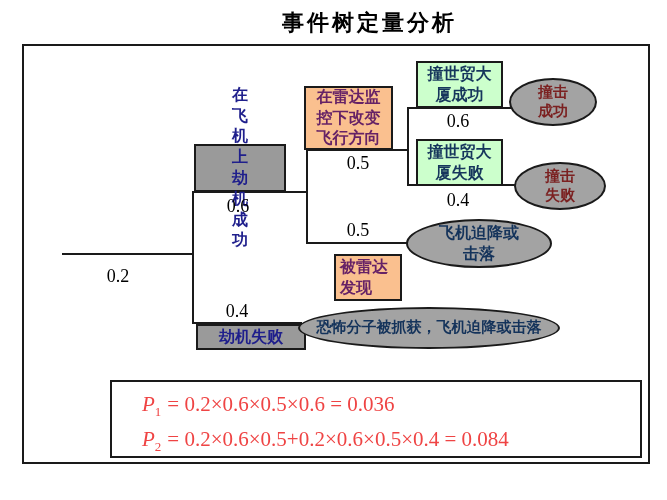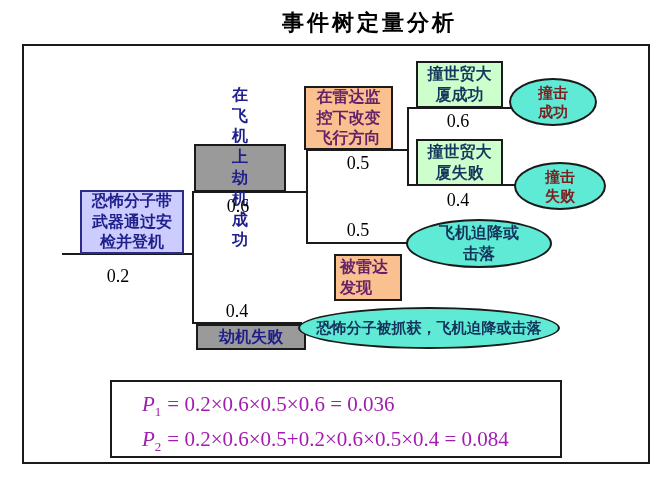--- a/index.html
+++ b/index.html
@@ -18,31 +18,31 @@
   .hline, .vline { position:absolute; background:#1a1a1a; }
   .node {
     position:absolute; box-sizing:border-box; display:flex;
     align-items:center; justify-content:center; text-align:center;
     font-weight:bold; line-height:1.3;
   }
   .lav    { background:#CCCCFF; border:2px solid #2B2B8C; color:#1F1F8C; font-size:16px; }
   .gray   { background:#9A9A9A; border:2px solid #1a1a1a; color:#1F1F8C; font-size:16px; }
   .orange { background:#FAC08F; border:2px solid #1a1a1a; color:#662266; font-size:16px; }
   .green  { background:#CCFFCC; border:2px solid #1a1a1a; color:#16365C; font-size:16px; }
-  .ellipse{ background:#5eead4; border:2px solid #1a1a1a; border-radius:50%; }
+  .ellipse{ background:#a3a3a3; border:2px solid #1a1a1a; border-radius:50%;font-family:Liberation Serif, serif; }
   .maroon { color:#7B2121; }
   .navy   { color:#14335B; }
   .prob {
     position:absolute; width:46px; text-align:center; color:#000;
     font-family:"Liberation Serif", serif; font-size:18px;
   }
   .formula-box {
-    position:absolute; left:110px; top:380px; width:452px; height:78px;
+    position:absolute; left:110px; top:380px; width:532px; height:78px;
     border:2px solid #1a1a1a; box-sizing:border-box; background:#ffffff;
-    font-family:"Liberation Serif", serif; font-size:21px; color:#a21caf;
+    font-family:"Liberation Serif", serif; font-size:21px; color:#ef4444;
     padding:5px 0 0 30px;
   }
   .formula-row { height:35px; line-height:35px; }
   .formula-row .psym { font-style:italic; }
   .formula-row sub { font-size:13px; margin-right:6px; }
 </style>
 </head>
 <body>
 
 <div class="slide">
@@ -55,23 +55,20 @@
   <div class="vline" style="left:192px; top:191px; width:2px; height:133px;"></div>
   <div class="hline" style="left:192px; top:191px; width:116px; height:2px;"></div>
   <div class="hline" style="left:192px; top:322px; width:110px; height:2px;"></div>
   <div class="vline" style="left:306px; top:149px; width:2px; height:95px;"></div>
   <div class="hline" style="left:306px; top:149px; width:103px; height:2px;"></div>
   <div class="hline" style="left:306px; top:242px; width:104px; height:2px;"></div>
   <div class="vline" style="left:407px; top:107px; width:2px; height:79px;"></div>
   <div class="hline" style="left:407px; top:107px; width:106px; height:2px;"></div>
   <div class="hline" style="left:407px; top:184px; width:111px; height:2px;"></div>
 
-  <div class="node lav" style="left:80px; top:190px; width:104px; height:64px; padding:0 4px;">
-    <span>恐怖分子带武器通过安检并登机</span>
-  </div>
 
   <div class="node gray" style="left:194px; top:144px; width:92px; height:48px; padding:0 29px;">
     <span>在飞机上劫机成功</span>
   </div>
 
   <div class="node gray" style="left:196px; top:324px; width:110px; height:26px;">
     <span>劫机失败</span>
   </div>
 
   <div class="node orange" style="left:304px; top:86px; width:89px; height:64px; padding:16px 8px;">

